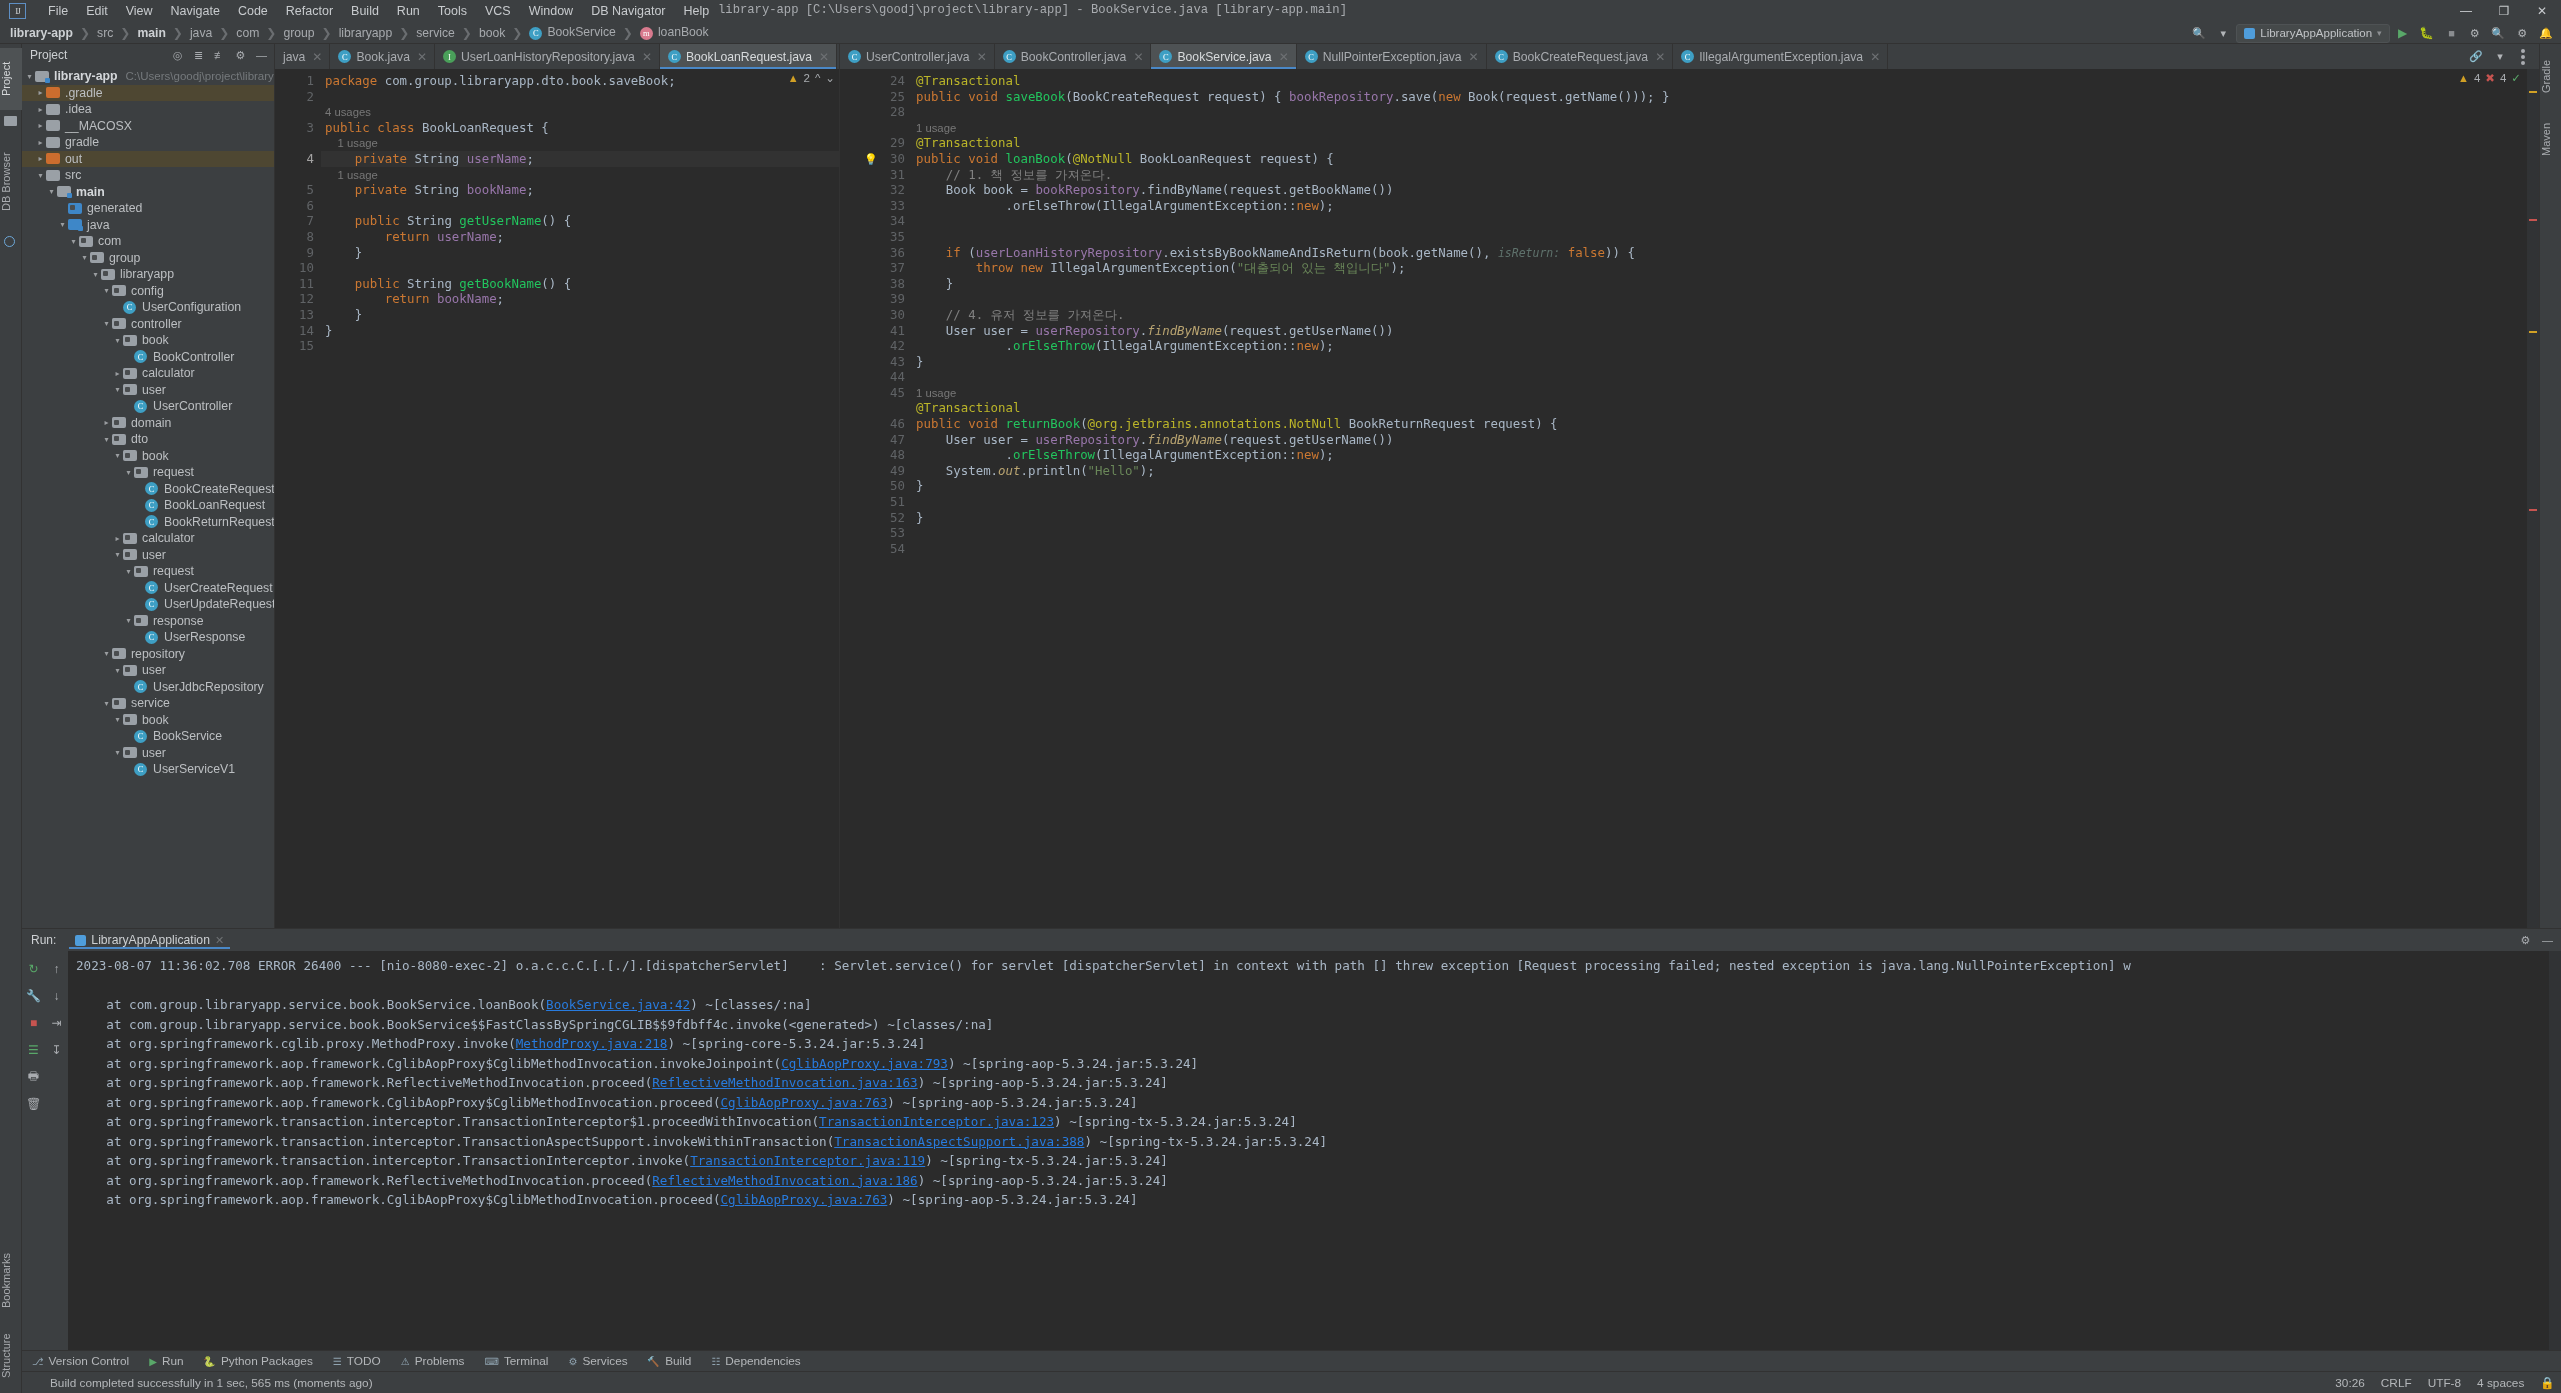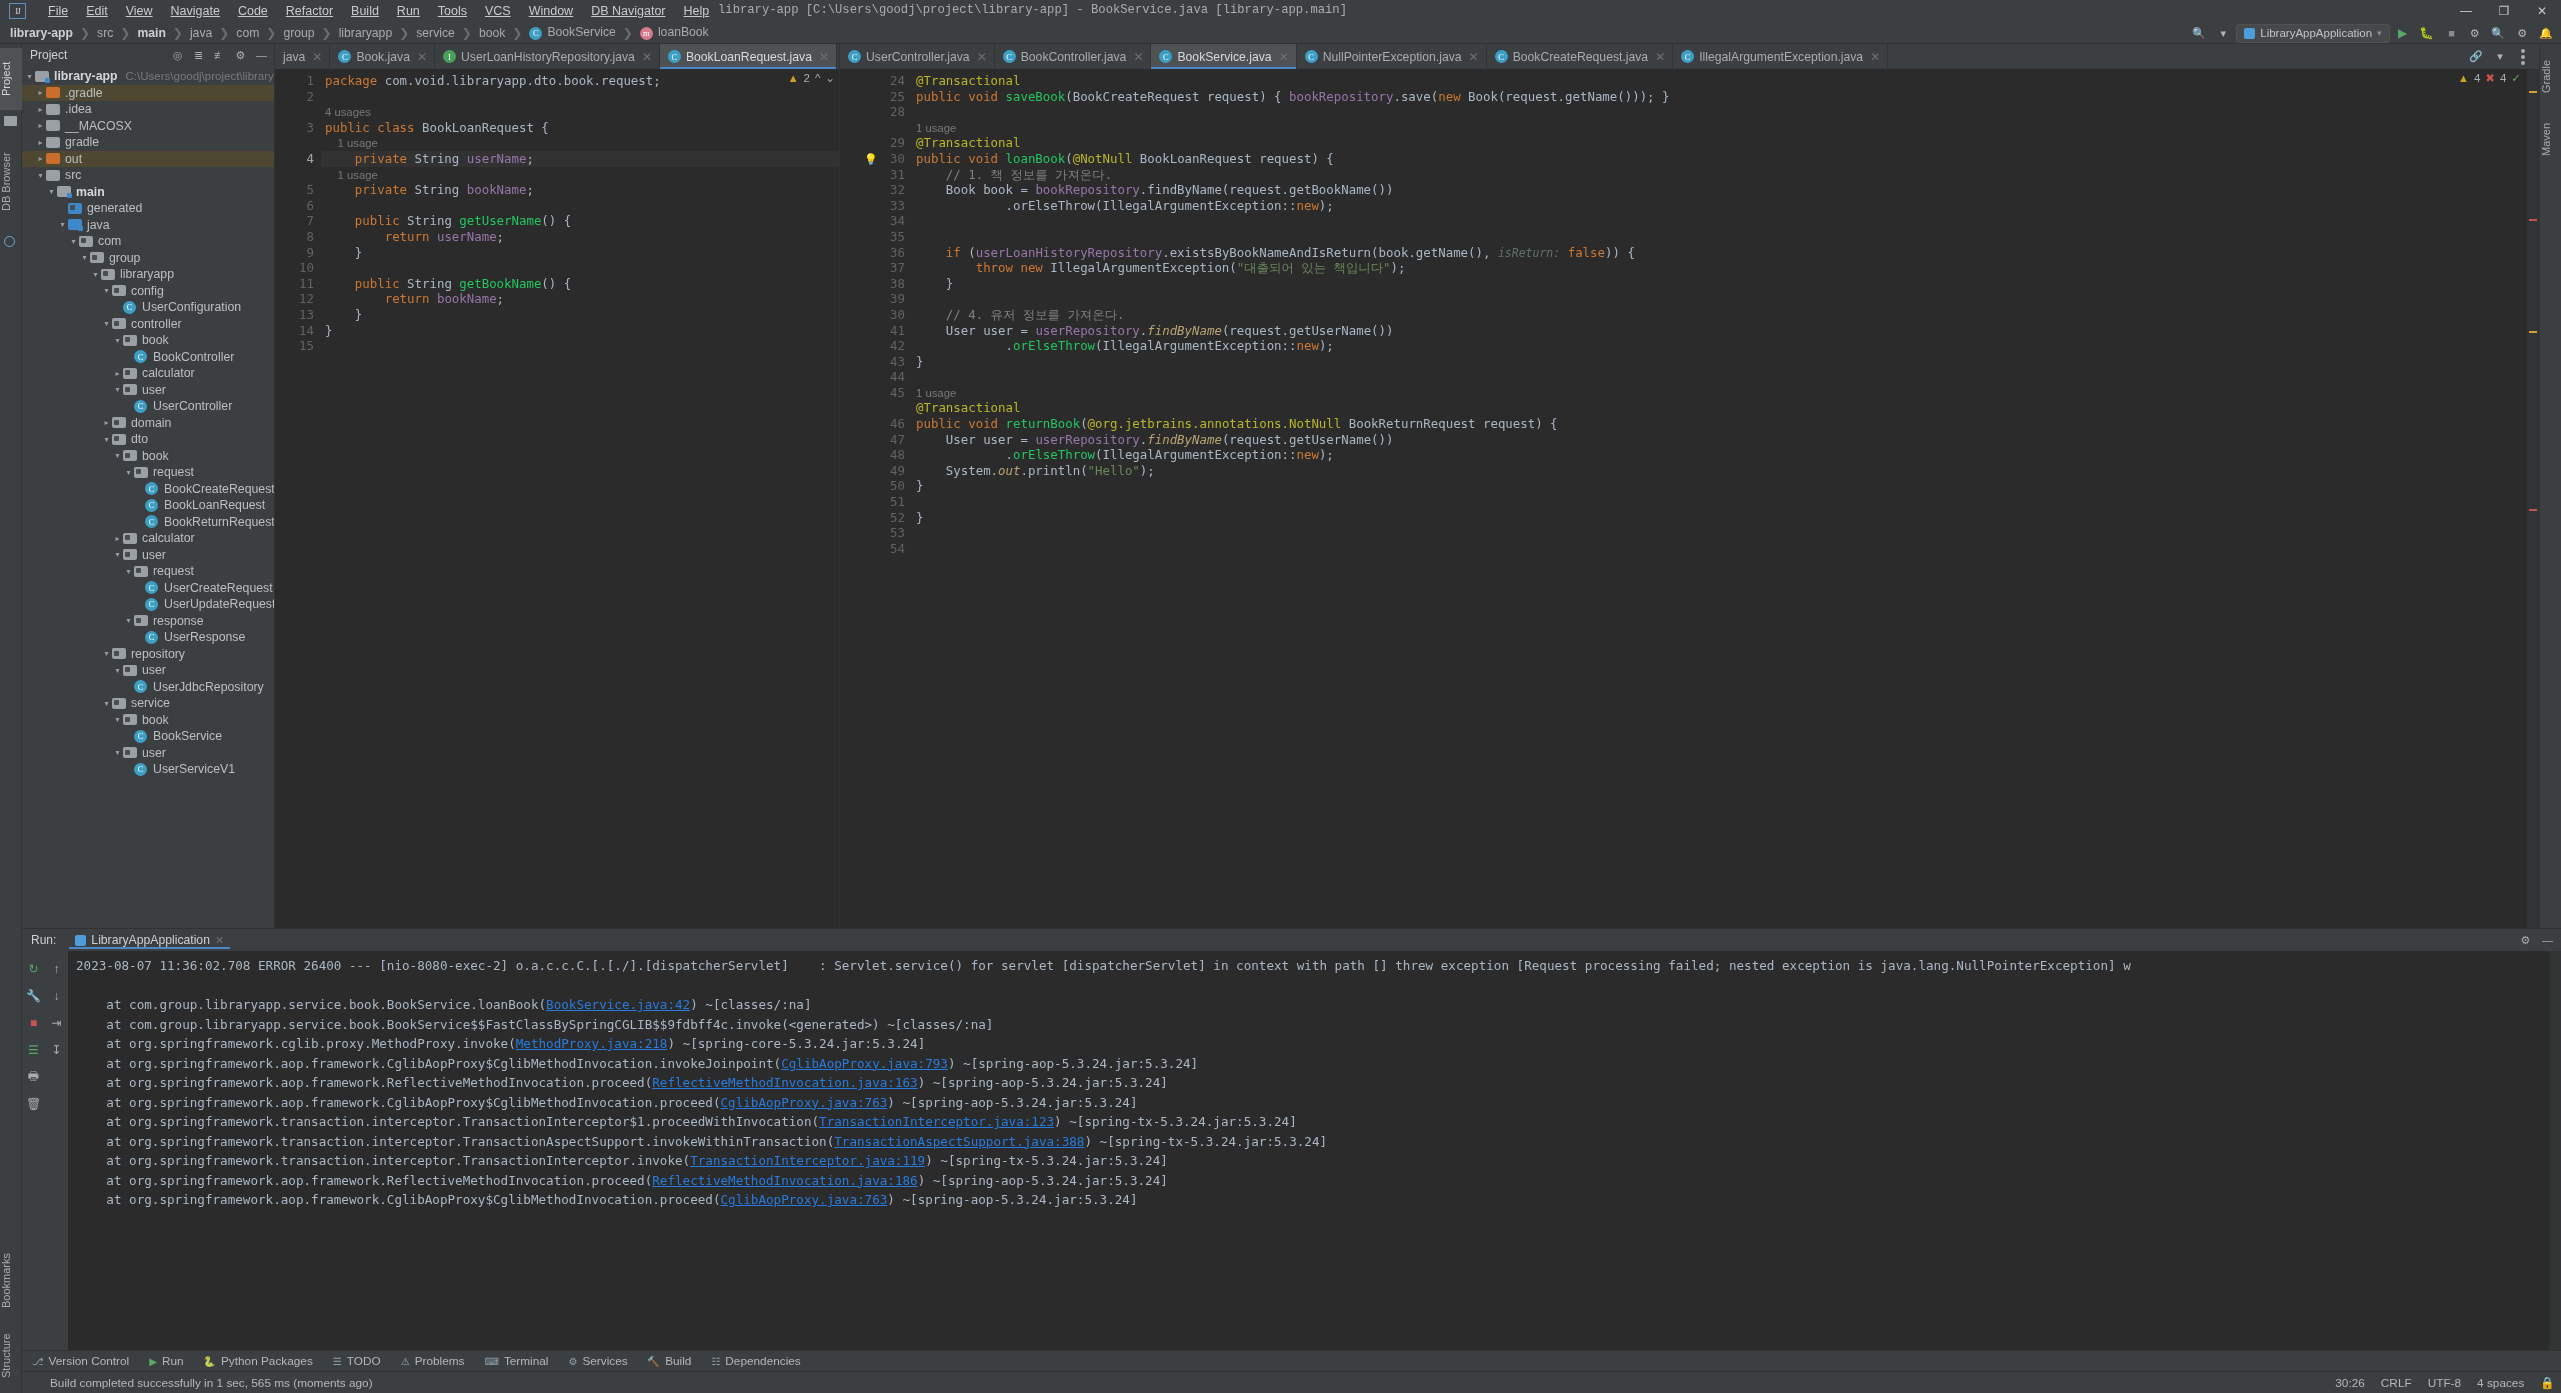--- a/index.html
+++ b/index.html
@@ -10,21 +10,21 @@
     overflow:hidden;
     color:#bbbbbb;
   }
   .ide { width:2561px; height:1393px; display:flex; flex-direction:column; background:#3c3f41; }
 
   
   .titlebar { height:22px; background:#3c3f41; display:flex; align-items:center; position:relative; flex:0 0 22px; }
   .ij-logo { width:17px; height:16px; margin-left:9px; border:1px solid #5e8fc4; display:flex; align-items:center; justify-content:center;
              font-size:9px; color:#cfd2d4; font-family:"Liberation Serif",serif; letter-spacing:-1px; }
   .menu { display:flex; align-items:center; margin-left:13px; }
-  .menu-item { font-size:12.5px; color:#c8cbce; padding:2px 9px; cursor:default; white-space:nowrap;text-decoration:underline; }
+  .menu-item { font-size:12.5px; color:#c8cbce; padding:2px 9px; cursor:default; white-space:nowrap; }
   .win-title { position:absolute; left:718px; top:3px; font-size:12.2px; color:#a9acb0; white-space:nowrap;font-family:Liberation Mono, monospace; }
   .win-btns { position:absolute; right:0; top:0; height:22px; display:flex; }
   .win-btn { width:38px; height:22px; display:flex; align-items:center; justify-content:center; font-size:12px; color:#c8cbce; }
 
   
   .navbar { height:22px; background:#3c3f41; display:flex; align-items:center; position:relative; flex:0 0 22px;
             border-bottom:1px solid #323232; }
   .crumbs { display:flex; align-items:center; margin-left:9px; }
   .crumb { font-size:12.2px; color:#a7aaae; white-space:nowrap; padding:0 1px; }
   .crumb.b { font-weight:bold; color:#cdd0d3; }
@@ -607,21 +607,21 @@
                   <div class="gline">8</div>
                   <div class="gline">9</div>
                   <div class="gline">10</div>
                   <div class="gline">11</div>
                   <div class="gline">12</div>
                   <div class="gline">13</div>
                   <div class="gline">14</div>
                   <div class="gline">15</div>
                 </div>
               <div class="codearea" id="codeL">
-                  <div class="cline"><span class="kw">package</span> <span class="plain">com.void.libraryapp.dto.book.request;</span></div>
+                  <div class="cline"><span class="kw">package</span> <span class="plain">com.group.libraryapp.dto.book.saveBook;</span></div>
                   <div class="cline">&nbsp;</div>
                   <div class="cline"><span class="usage">4 usages</span></div>
                   <div class="cline"><span class="kw">public class</span> <span class="plain">BookLoanRequest {</span></div>
                   <div class="cline"><span class="usage">    1 usage</span></div>
                   <div class="cline hlrow">    <span class="kw">private</span> <span class="plain">String </span><span class="fld">userName</span><span class="plain">;</span></div>
                   <div class="cline"><span class="usage">    1 usage</span></div>
                   <div class="cline">    <span class="kw">private</span> <span class="plain">String </span><span class="fld">bookName</span><span class="plain">;</span></div>
                   <div class="cline">&nbsp;</div>
                   <div class="cline">    <span class="kw">public</span> <span class="plain">String </span><span class="mtd">getUserName</span><span class="plain">() {</span></div>
                   <div class="cline">        <span class="kw">return</span> <span class="fld">userName</span><span class="plain">;</span></div>

